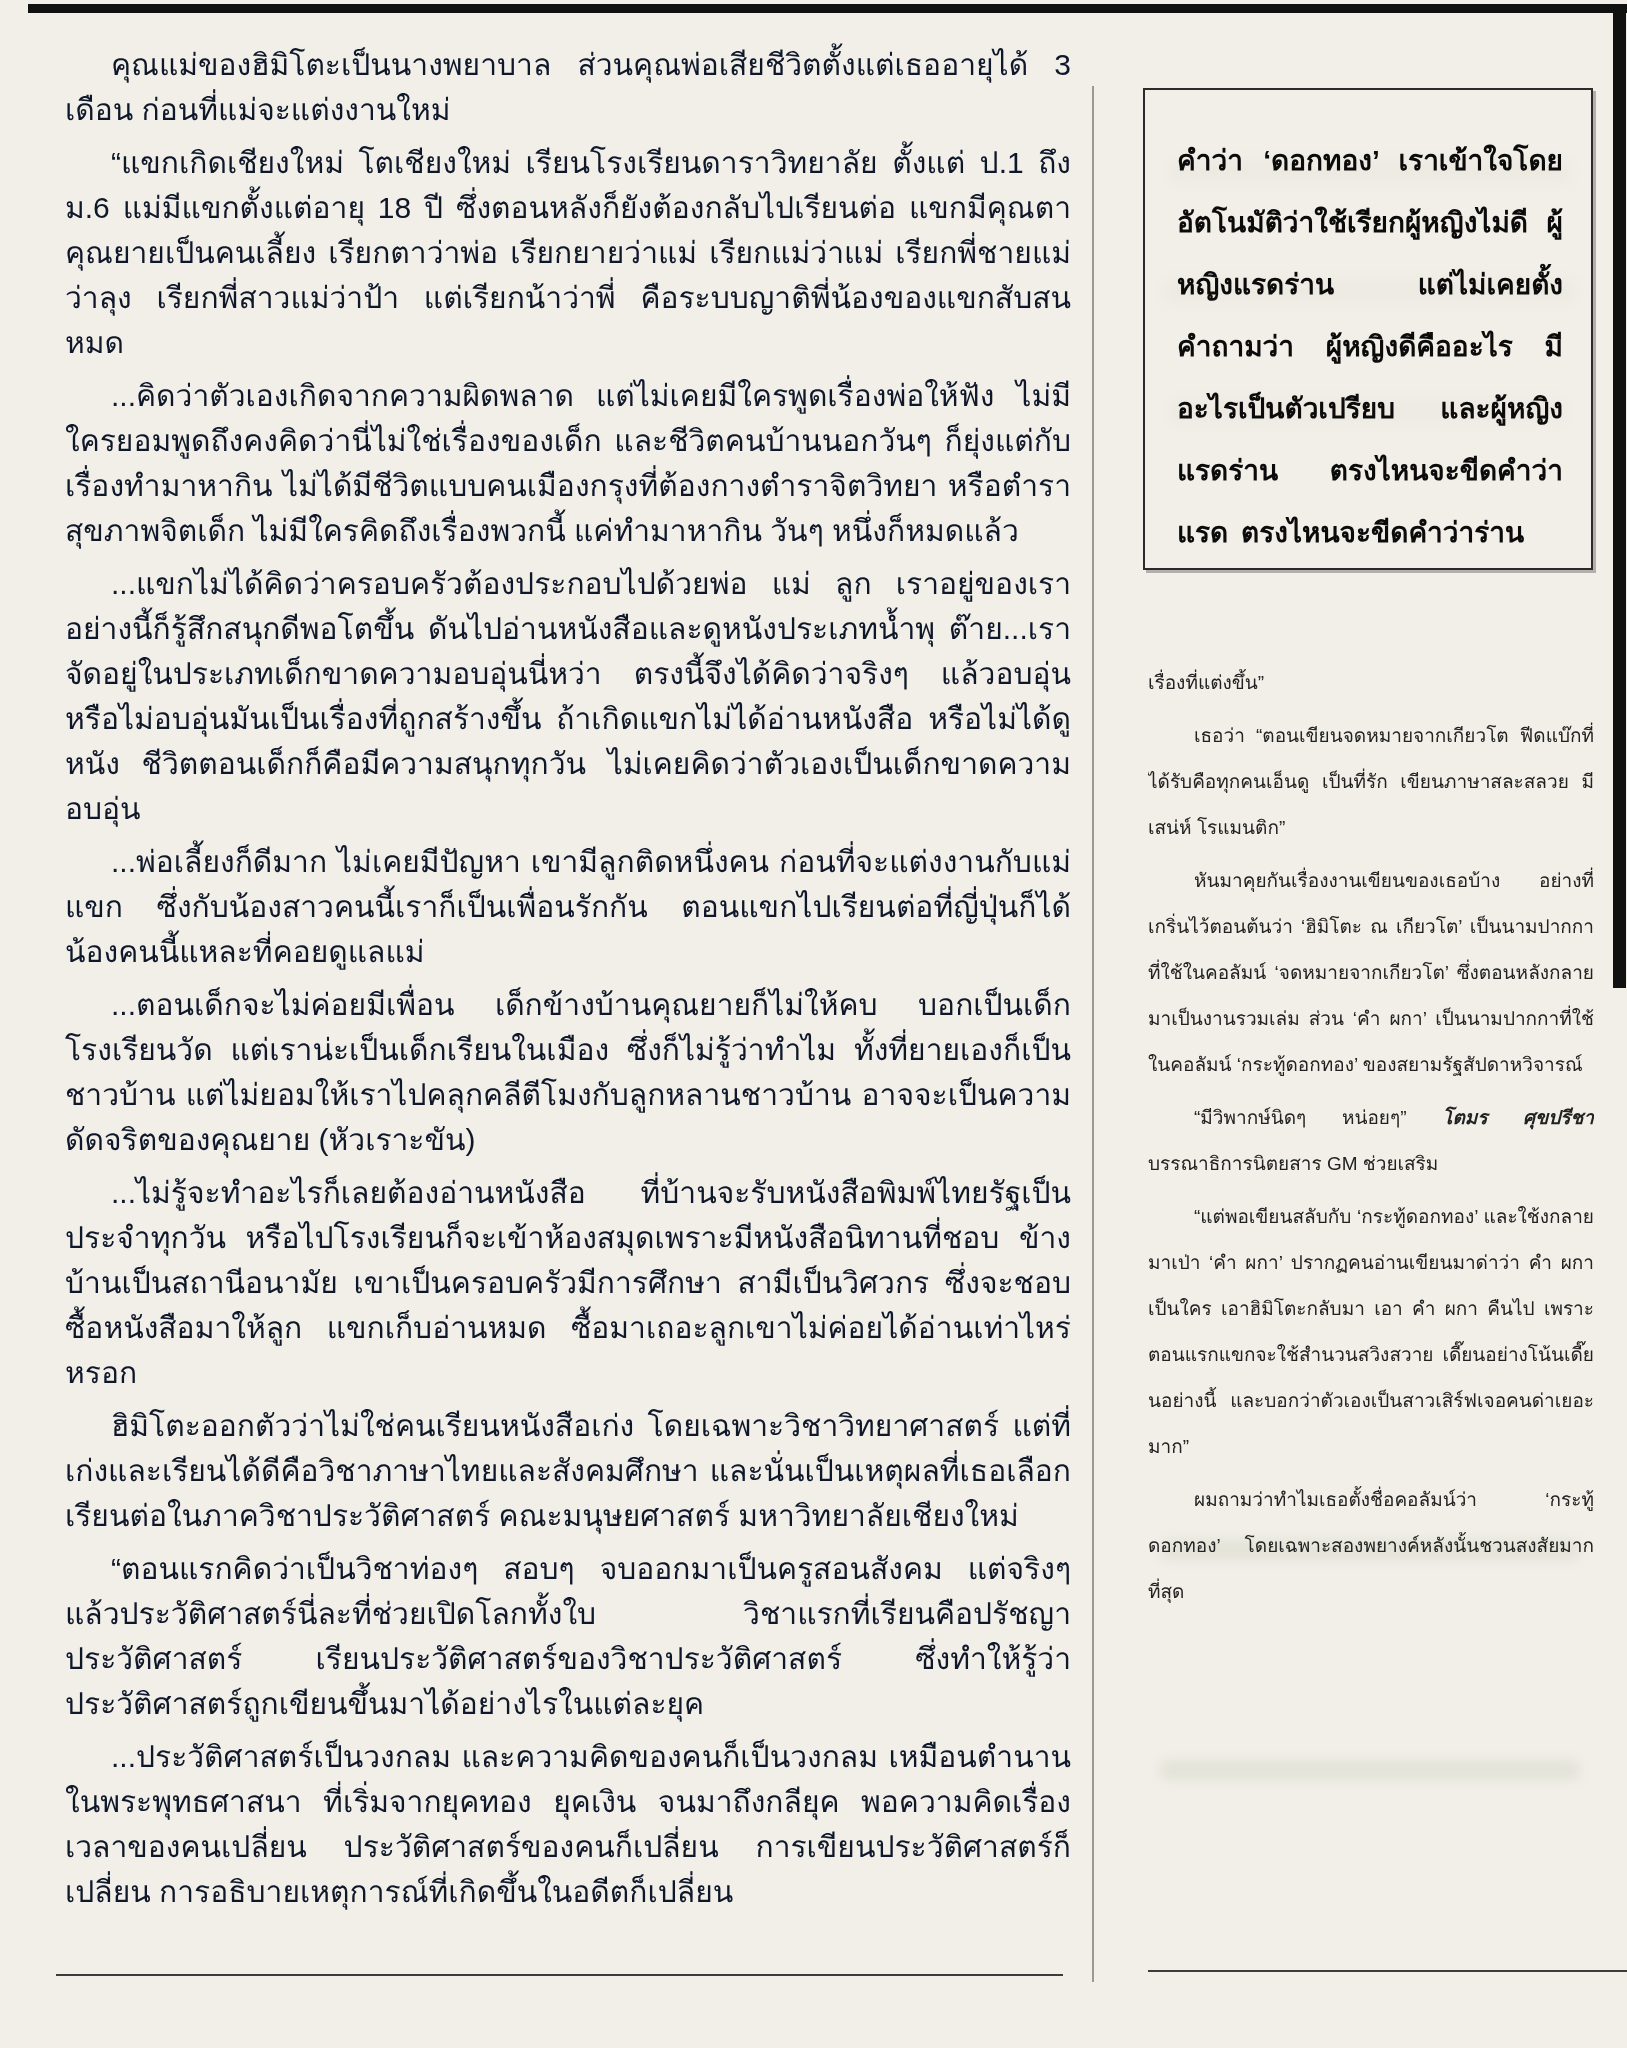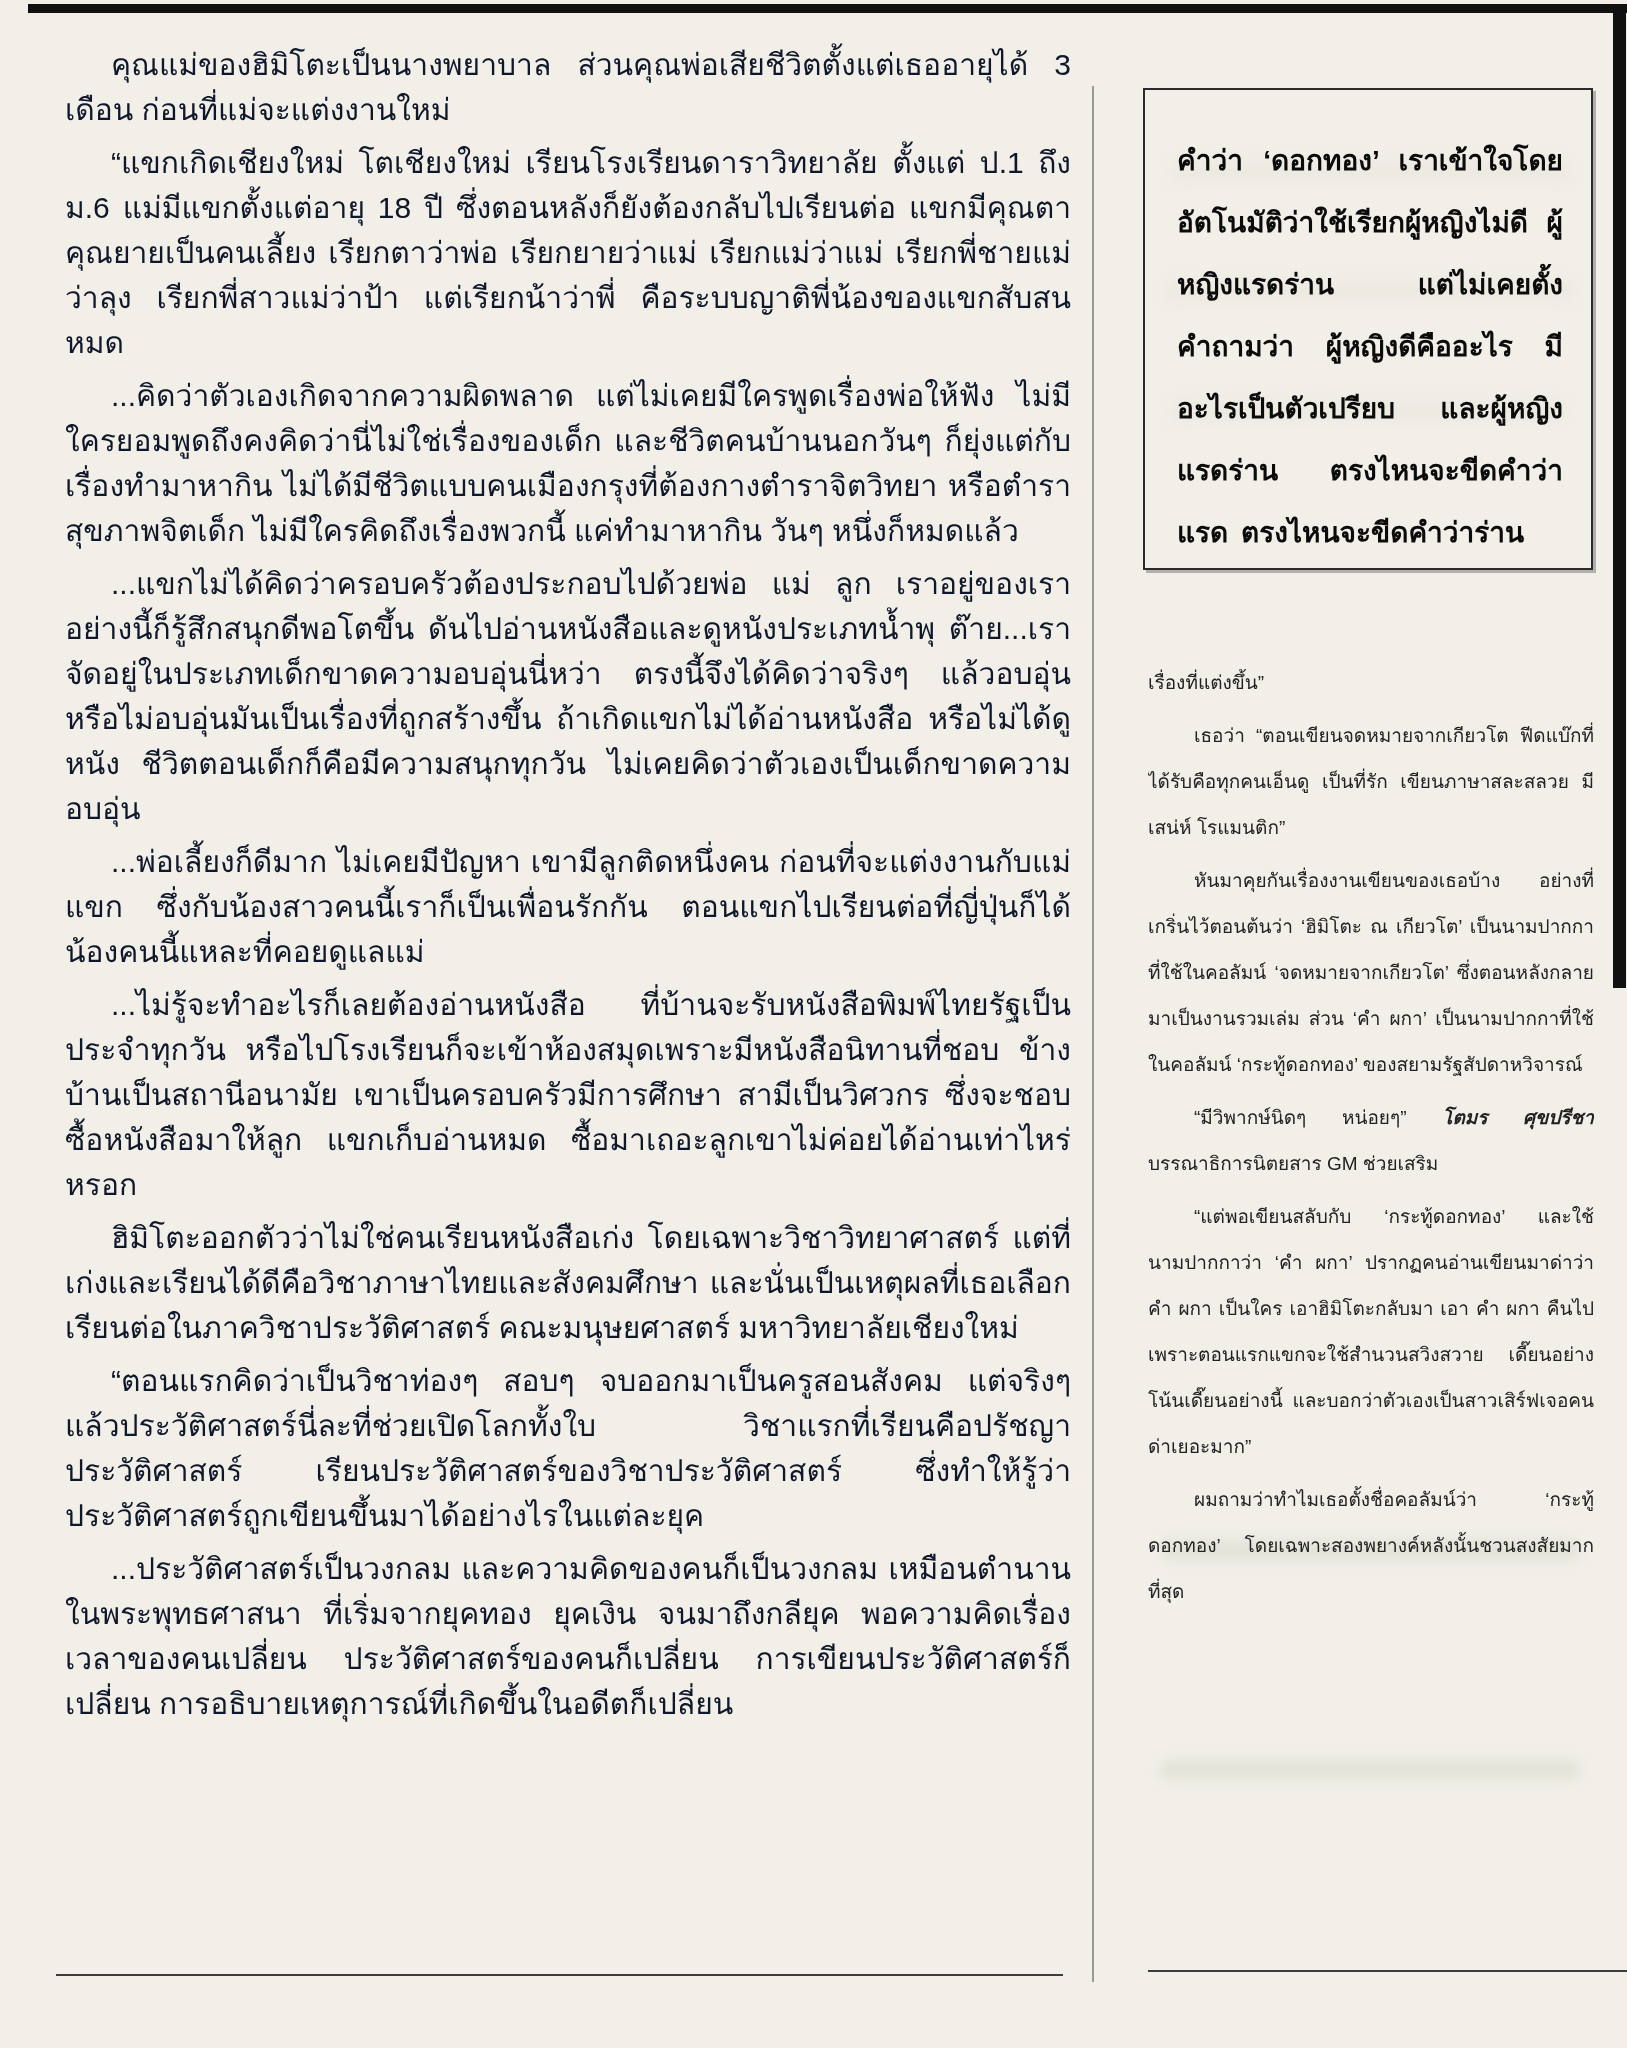--- a/index.html
+++ b/index.html
@@ -61,39 +61,40 @@
   <div class="ghost" style="left:1160px;top:1760px;width:420px;height:20px;"></div>
 
   <div class="divider"></div>
 
   <div class="left-col">
     <p>คุณแม่ของฮิมิโตะเป็นนางพยาบาล ส่วนคุณพ่อเสียชีวิตตั้งแต่เธออายุได้ 3 เดือน ก่อนที่แม่จะแต่งงานใหม่</p>
     <p>“แขกเกิดเชียงใหม่ โตเชียงใหม่ เรียนโรงเรียนดาราวิทยาลัย ตั้งแต่ ป.1 ถึง ม.6 แม่มีแขกตั้งแต่อายุ 18 ปี ซึ่งตอนหลังก็ยังต้องกลับไปเรียนต่อ แขกมีคุณตาคุณยายเป็นคนเลี้ยง เรียกตาว่าพ่อ เรียกยายว่าแม่ เรียกแม่ว่าแม่ เรียกพี่ชายแม่ว่าลุง เรียกพี่สาวแม่ว่าป้า แต่เรียกน้าว่าพี่ คือระบบญาติพี่น้องของแขกสับสนหมด</p>
     <p>...คิดว่าตัวเองเกิดจากความผิดพลาด แต่ไม่เคยมีใครพูดเรื่องพ่อให้ฟัง ไม่มีใครยอมพูดถึงคงคิดว่านี่ไม่ใช่เรื่องของเด็ก และชีวิตคนบ้านนอกวันๆ ก็ยุ่งแต่กับเรื่องทำมาหากิน ไม่ได้มีชีวิตแบบคนเมืองกรุงที่ต้องกางตำราจิตวิทยา หรือตำราสุขภาพจิตเด็ก ไม่มีใครคิดถึงเรื่องพวกนี้ แค่ทำมาหากิน วันๆ หนึ่งก็หมดแล้ว</p>
     <p>...แขกไม่ได้คิดว่าครอบครัวต้องประกอบไปด้วยพ่อ แม่ ลูก เราอยู่ของเราอย่างนี้ก็รู้สึกสนุกดีพอโตขึ้น ดันไปอ่านหนังสือและดูหนังประเภทน้ำพุ ต๊าย...เราจัดอยู่ในประเภทเด็กขาดความอบอุ่นนี่หว่า ตรงนี้จึงได้คิดว่าจริงๆ แล้วอบอุ่นหรือไม่อบอุ่นมันเป็นเรื่องที่ถูกสร้างขึ้น ถ้าเกิดแขกไม่ได้อ่านหนังสือ หรือไม่ได้ดูหนัง ชีวิตตอนเด็กก็คือมีความสนุกทุกวัน ไม่เคยคิดว่าตัวเองเป็นเด็กขาดความอบอุ่น</p>
     <p>...พ่อเลี้ยงก็ดีมาก ไม่เคยมีปัญหา เขามีลูกติดหนึ่งคน ก่อนที่จะแต่งงานกับแม่แขก ซึ่งกับน้องสาวคนนี้เราก็เป็นเพื่อนรักกัน ตอนแขกไปเรียนต่อที่ญี่ปุ่นก็ได้น้องคนนี้แหละที่คอยดูแลแม่</p>
+    <p>...ตอนเด็กจะไม่ค่อยมีเพื่อน เด็กข้างบ้านคุณยายก็ไม่ให้คบ บอกเป็นเด็กโรงเรียนวัด แต่เราน่ะเป็นเด็กเรียนในเมือง ซึ่งก็ไม่รู้ว่าทำไม ทั้งที่ยายเองก็เป็นชาวบ้าน แต่ไม่ยอมให้เราไปคลุกคลีตีโมงกับลูกหลานชาวบ้าน อาจจะเป็นความดัดจริตของคุณยาย (หัวเราะขัน)</p>
     <p>...ไม่รู้จะทำอะไรก็เลยต้องอ่านหนังสือ ที่บ้านจะรับหนังสือพิมพ์ไทยรัฐเป็นประจำทุกวัน หรือไปโรงเรียนก็จะเข้าห้องสมุดเพราะมีหนังสือนิทานที่ชอบ ข้างบ้านเป็นสถานีอนามัย เขาเป็นครอบครัวมีการศึกษา สามีเป็นวิศวกร ซึ่งจะชอบซื้อหนังสือมาให้ลูก แขกเก็บอ่านหมด ซื้อมาเถอะลูกเขาไม่ค่อยได้อ่านเท่าไหร่หรอก</p>
     <p>ฮิมิโตะออกตัวว่าไม่ใช่คนเรียนหนังสือเก่ง โดยเฉพาะวิชาวิทยาศาสตร์ แต่ที่เก่งและเรียนได้ดีคือวิชาภาษาไทยและสังคมศึกษา และนั่นเป็นเหตุผลที่เธอเลือกเรียนต่อในภาควิชาประวัติศาสตร์ คณะมนุษยศาสตร์ มหาวิทยาลัยเชียงใหม่</p>
     <p>“ตอนแรกคิดว่าเป็นวิชาท่องๆ สอบๆ จบออกมาเป็นครูสอนสังคม แต่จริงๆ แล้วประวัติศาสตร์นี่ละที่ช่วยเปิดโลกทั้งใบ วิชาแรกที่เรียนคือปรัชญาประวัติศาสตร์ เรียนประวัติศาสตร์ของวิชาประวัติศาสตร์ ซึ่งทำให้รู้ว่าประวัติศาสตร์ถูกเขียนขึ้นมาได้อย่างไรในแต่ละยุค</p>
     <p>...ประวัติศาสตร์เป็นวงกลม และความคิดของคนก็เป็นวงกลม เหมือนตำนานในพระพุทธศาสนา ที่เริ่มจากยุคทอง ยุคเงิน จนมาถึงกลียุค พอความคิดเรื่องเวลาของคนเปลี่ยน ประวัติศาสตร์ของคนก็เปลี่ยน การเขียนประวัติศาสตร์ก็เปลี่ยน การอธิบายเหตุการณ์ที่เกิดขึ้นในอดีตก็เปลี่ยน</p>
 
   </div>
 
   <div class="quote-box">
     <div class="quote-text">คำว่า ‘ดอกทอง’ เราเข้าใจโดยอัตโนมัติว่าใช้เรียกผู้หญิงไม่ดี ผู้หญิงแรดร่าน แต่ไม่เคยตั้งคำถามว่า ผู้หญิงดีคืออะไร มีอะไรเป็นตัวเปรียบ และผู้หญิงแรดร่าน ตรงไหนจะขีดคำว่าแรด ตรงไหนจะขีดคำว่าร่าน</div>
   </div>
 
   <div class="right-col">
     <p class="cont">เรื่องที่แต่งขึ้น”</p>
     <p>เธอว่า “ตอนเขียนจดหมายจากเกียวโต ฟีดแบ๊กที่ได้รับคือทุกคนเอ็นดู เป็นที่รัก เขียนภาษาสละสลวย มีเสน่ห์ โรแมนติก”</p>
     <p>หันมาคุยกันเรื่องงานเขียนของเธอบ้าง อย่างที่เกริ่นไว้ตอนต้นว่า ‘ฮิมิโตะ ณ เกียวโต’ เป็นนามปากกาที่ใช้ในคอลัมน์ ‘จดหมายจากเกียวโต’ ซึ่งตอนหลังกลายมาเป็นงานรวมเล่ม ส่วน ‘คำ ผกา’ เป็นนามปากกาที่ใช้ในคอลัมน์ ‘กระทู้ดอกทอง’ ของสยามรัฐสัปดาหวิจารณ์</p>
     <p>
       <span>“มีวิพากษ์นิดๆ หน่อยๆ” </span><span class="editor-name">โตมร ศุขปรีชา</span><span> บรรณาธิการนิตยสาร GM ช่วยเสริม</span>
     </p>
-    <p>“แต่พอเขียนสลับกับ ‘กระทู้ดอกทอง’ และใช้นามปากกาว่า ‘คำ ผกา’ ปรากฏคนอ่านเขียนมาด่าว่า คำ ผกา เป็นใคร เอาฮิมิโตะกลับมา เอา คำ ผกา คืนไป เพราะตอนแรกแขกจะใช้สำนวนสวิงสวาย เดี๊ยนอย่างโน้นเดี๊ยนอย่างนี้ และบอกว่าตัวเองเป็นสาวเสิร์ฟเจอคนด่าเยอะมาก”</p>
+    <p>“แต่พอเขียนสลับกับ ‘กระทู้ดอกทอง’ และใช้งกลายมาเป่า ‘คำ ผกา’ ปรากฏคนอ่านเขียนมาด่าว่า คำ ผกา เป็นใคร เอาฮิมิโตะกลับมา เอา คำ ผกา คืนไป เพราะตอนแรกแขกจะใช้สำนวนสวิงสวาย เดี๊ยนอย่างโน้นเดี๊ยนอย่างนี้ และบอกว่าตัวเองเป็นสาวเสิร์ฟเจอคนด่าเยอะมาก”</p>
     <p>ผมถามว่าทำไมเธอตั้งชื่อคอลัมน์ว่า ‘กระทู้ดอกทอง’ โดยเฉพาะสองพยางค์หลังนั้นชวนสงสัยมากที่สุด</p>
 
   </div>
 
   <div class="rule-left"></div>
   <div class="rule-right"></div>
 
 </div>
 
 </body></html>

